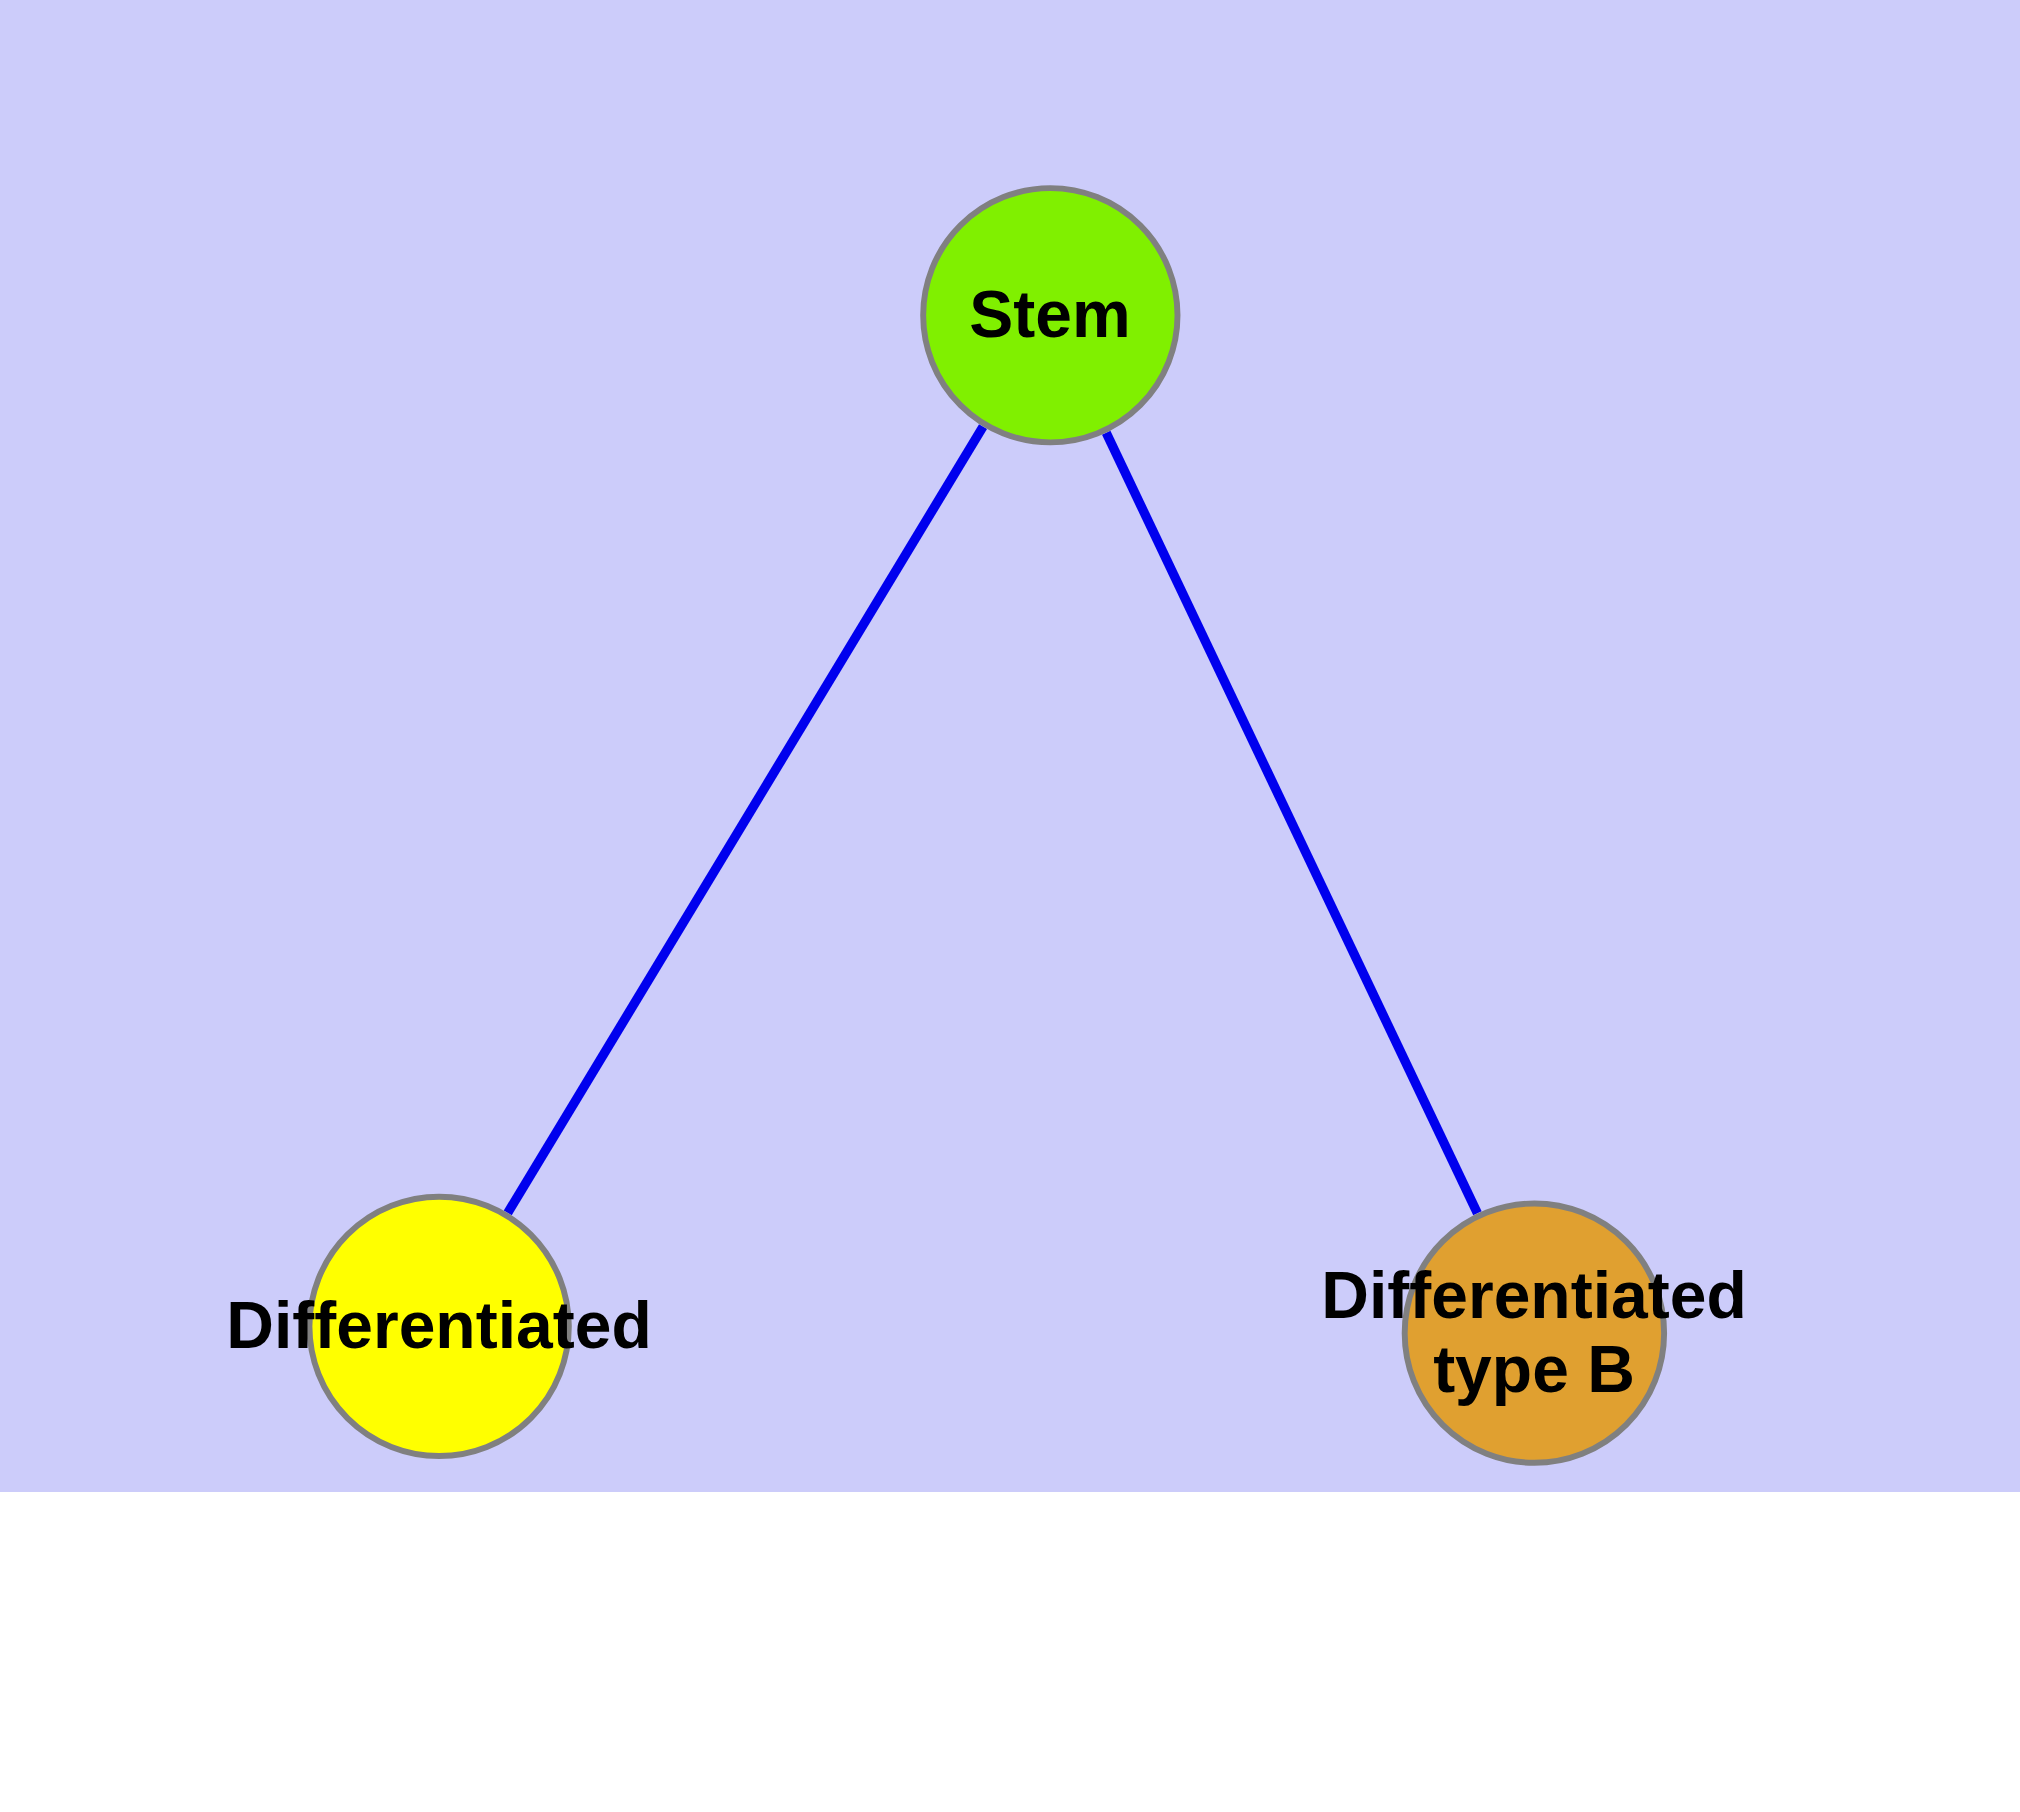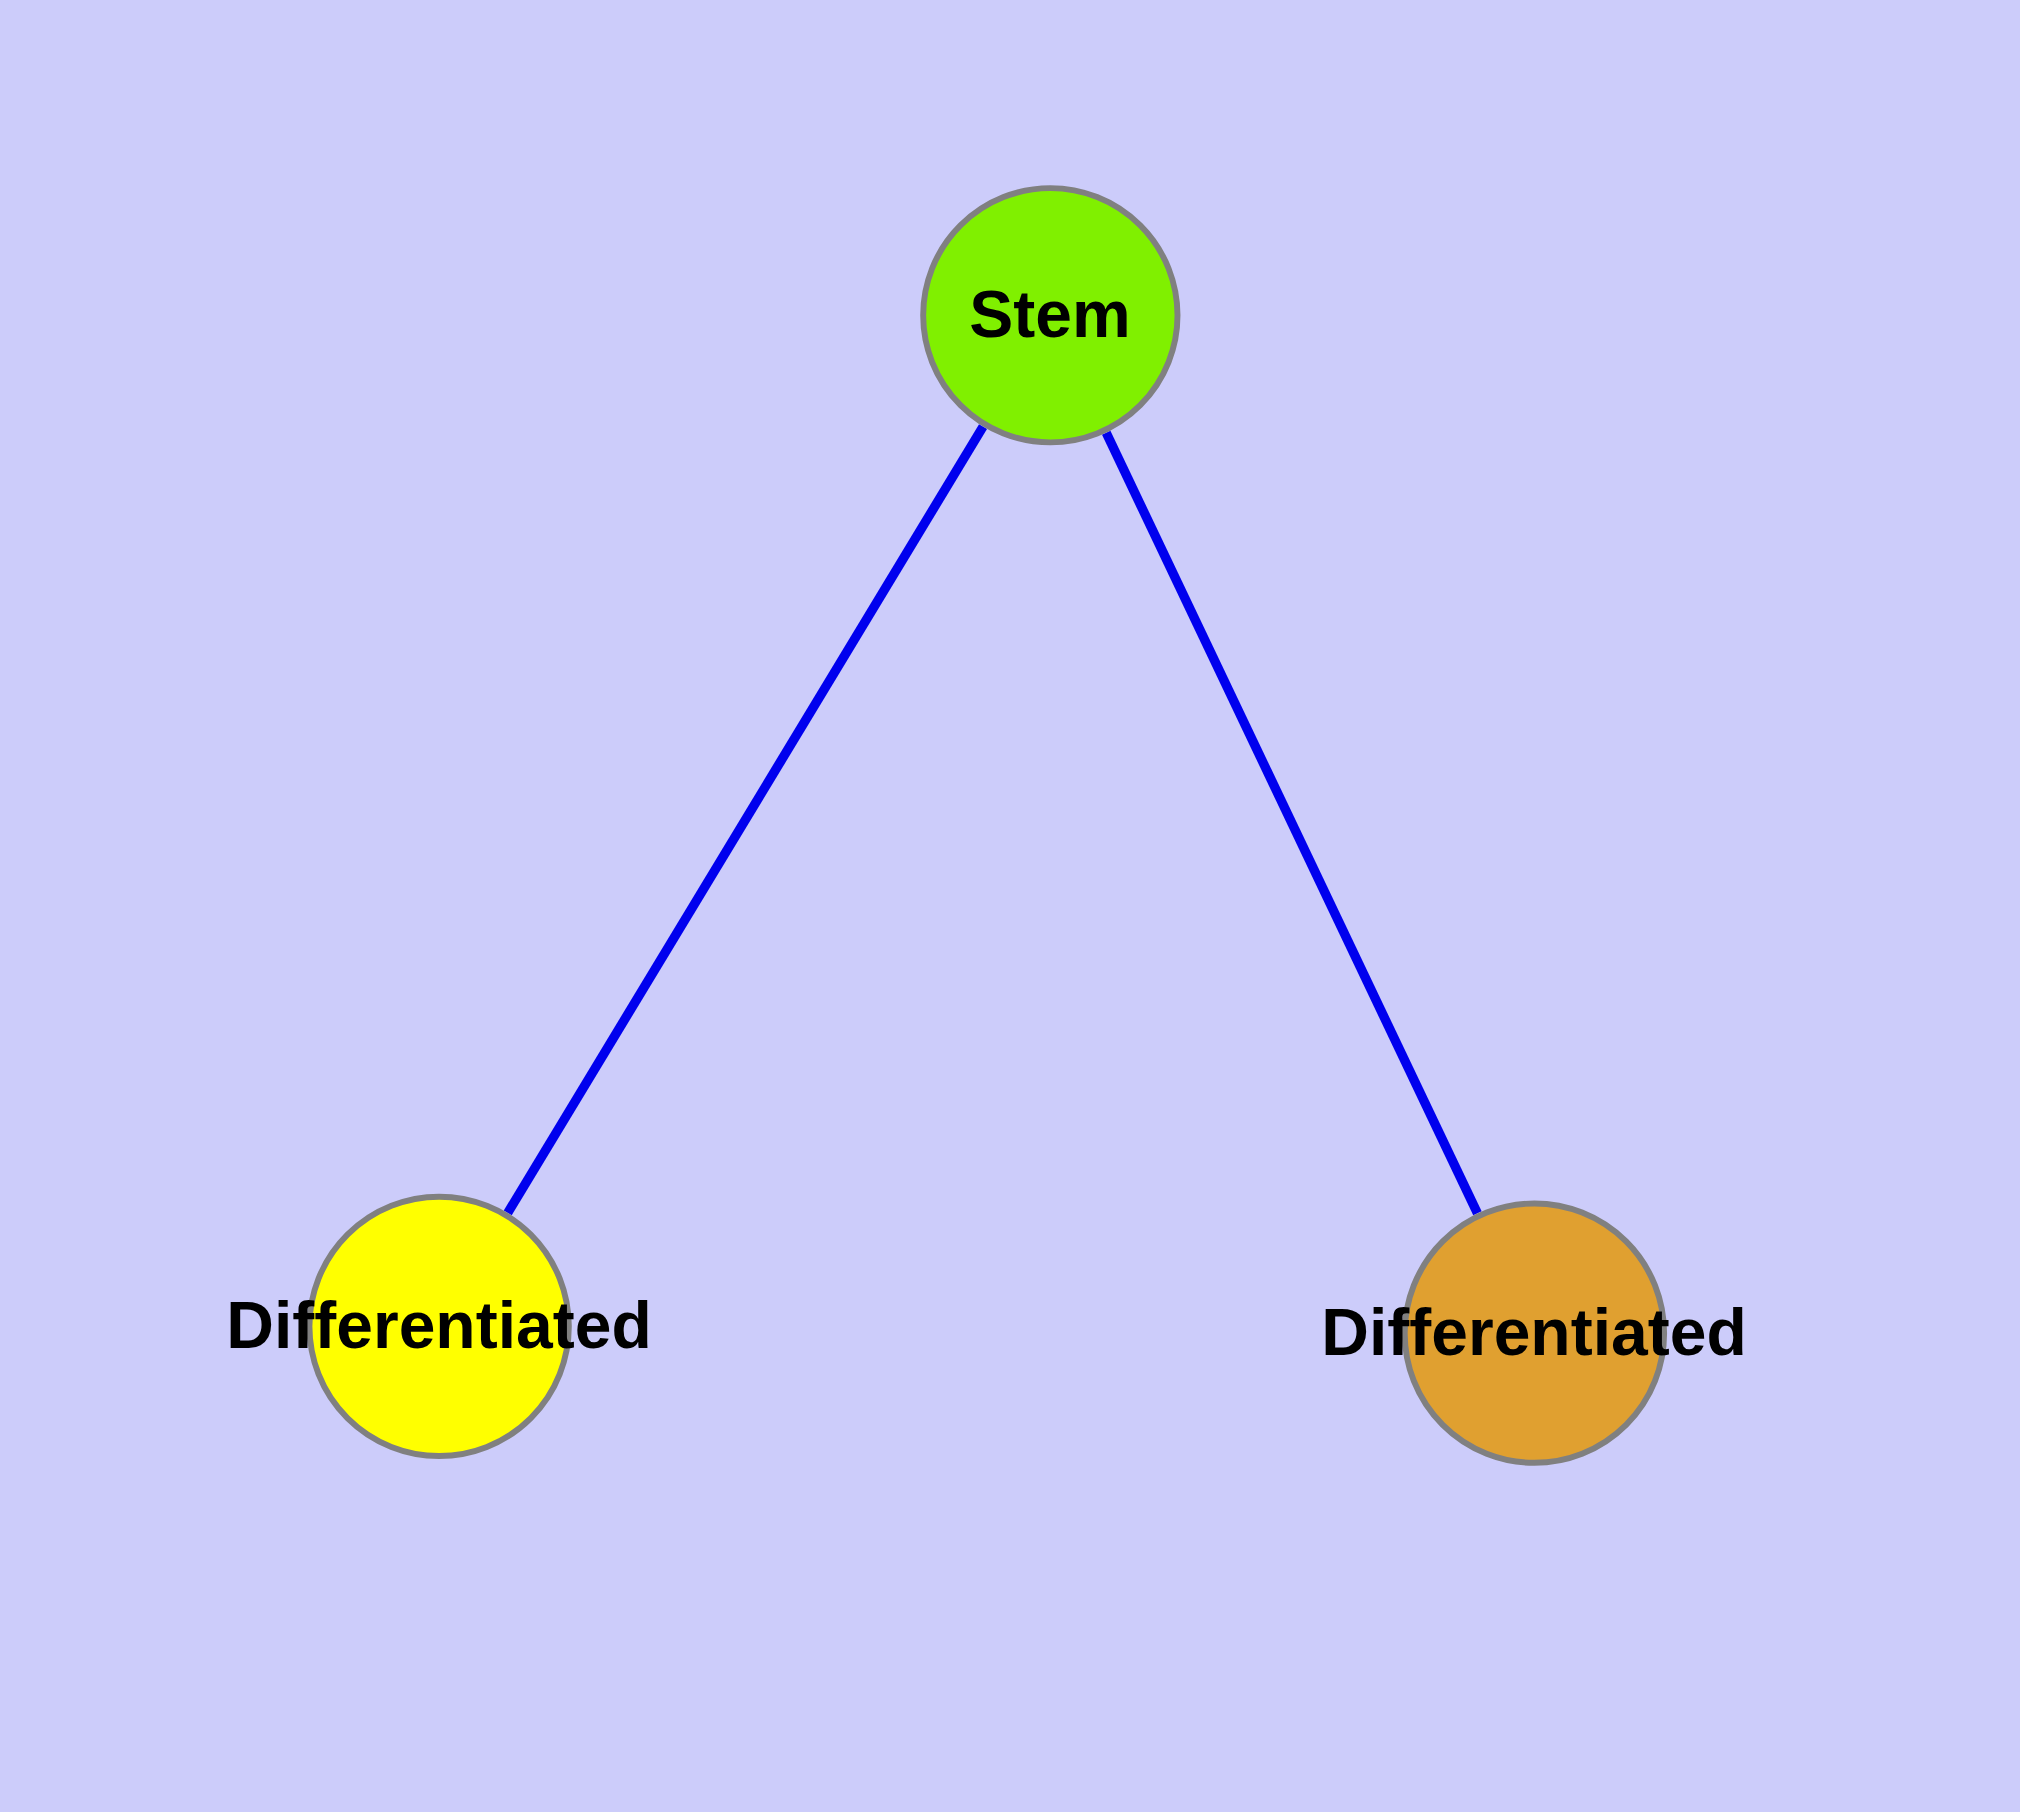--- a/index.html
+++ b/index.html
@@ -31,38 +31,38 @@
     color: #000000;
     white-space: pre;
     line-height: 1.12;
     pointer-events: none;
     transform: translate(-50%, -50%);
   }
 </style>
 </head>
 <body>
 
-<div id="canvas" style="width: 2021px; height: 1812px;">
+<div id="canvas" style="width: 2021px; height: 1492px;">
 
   <svg id="graph-svg" viewBox="0 0 2384 2138" preserveAspectRatio="none" style="width: 2021px; height: 1812px;">
 
     <rect id="bg-rect" x="0" y="0" width="2384" height="2138" fill="#ccccfa"></rect>
 
     <g id="edge-layer">
         <line x1="1159.60426268467" y1="503.3718649336878" x2="598.9474455364766" y2="1431.0606067614194" stroke="#0000ee" stroke-width="11" stroke-linecap="butt"></line>
         <line x1="1304.9096609697954" y1="510.6296021448761" x2="1742.8022023337267" y2="1431.6610245233023" stroke="#0000ee" stroke-width="11" stroke-linecap="butt"></line>
       </g>
     <g id="node-layer">
         <circle cx="1239" cy="372" r="150" fill="#80f000" stroke="#808080" stroke-width="7"></circle>
         <circle cx="518" cy="1565" r="153" fill="#ffff00" stroke="#808080" stroke-width="7"></circle>
         <circle cx="1810" cy="1573" r="153" fill="#e0a030" stroke="#808080" stroke-width="7"></circle>
       </g>
 
   </svg>
 
   <div id="label-layer">
       <div class="node-label" style="left: 1050px; top: 315px; font-size: 66px; color: rgb(0, 0, 0);"><div>Stem</div></div>
       <div class="node-label" style="left: 439px; top: 1326px; font-size: 66px; color: rgb(0, 0, 0);"><div>Differentiated</div></div>
-      <div class="node-label" style="left: 1534px; top: 1333px; font-size: 66px; color: rgb(0, 0, 0);"><div>Differentiated</div></div>
+      <div class="node-label" style="left: 1534px; top: 1333px; font-size: 66px; color: rgb(0, 0, 0);"><div>Differentiated</div><div>type B</div></div>
     </div>
 
 </div>
 
 
 </body></html>

